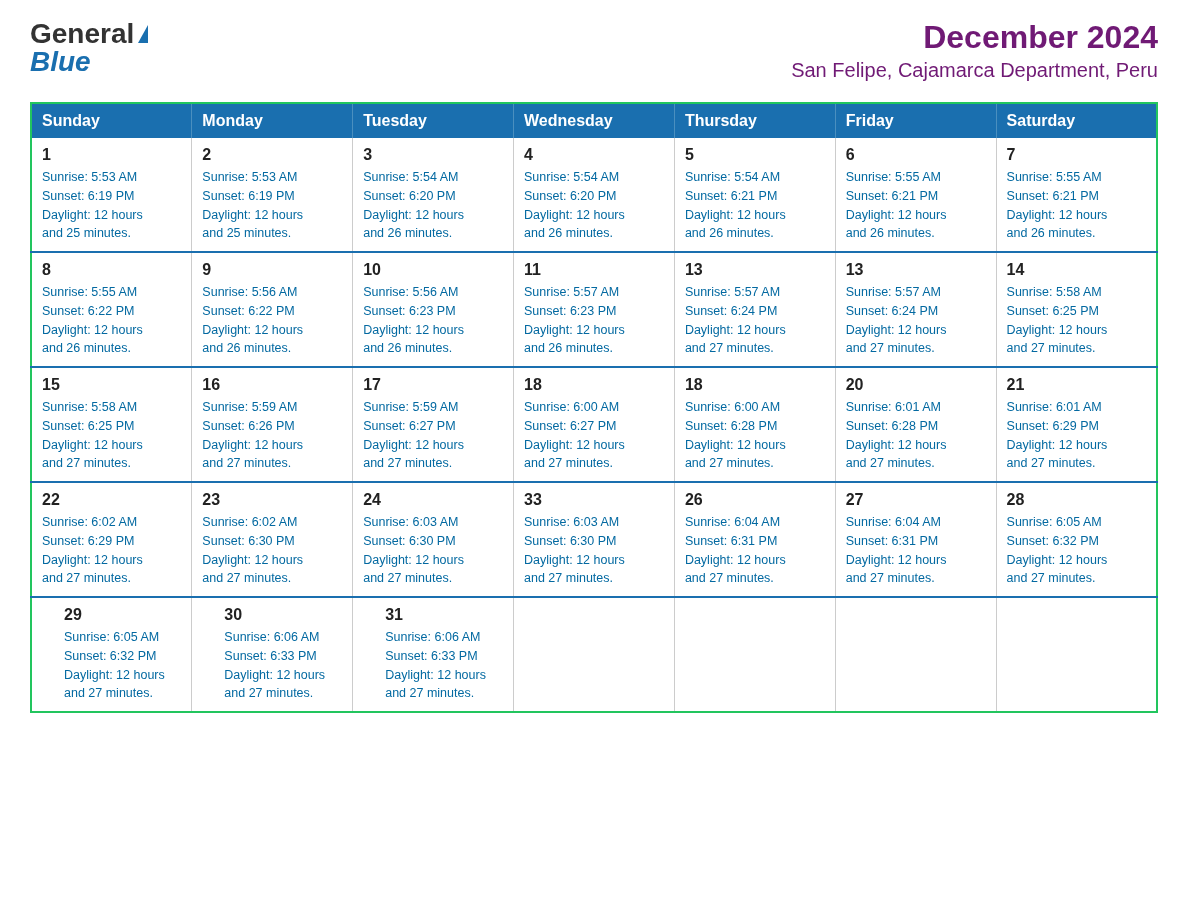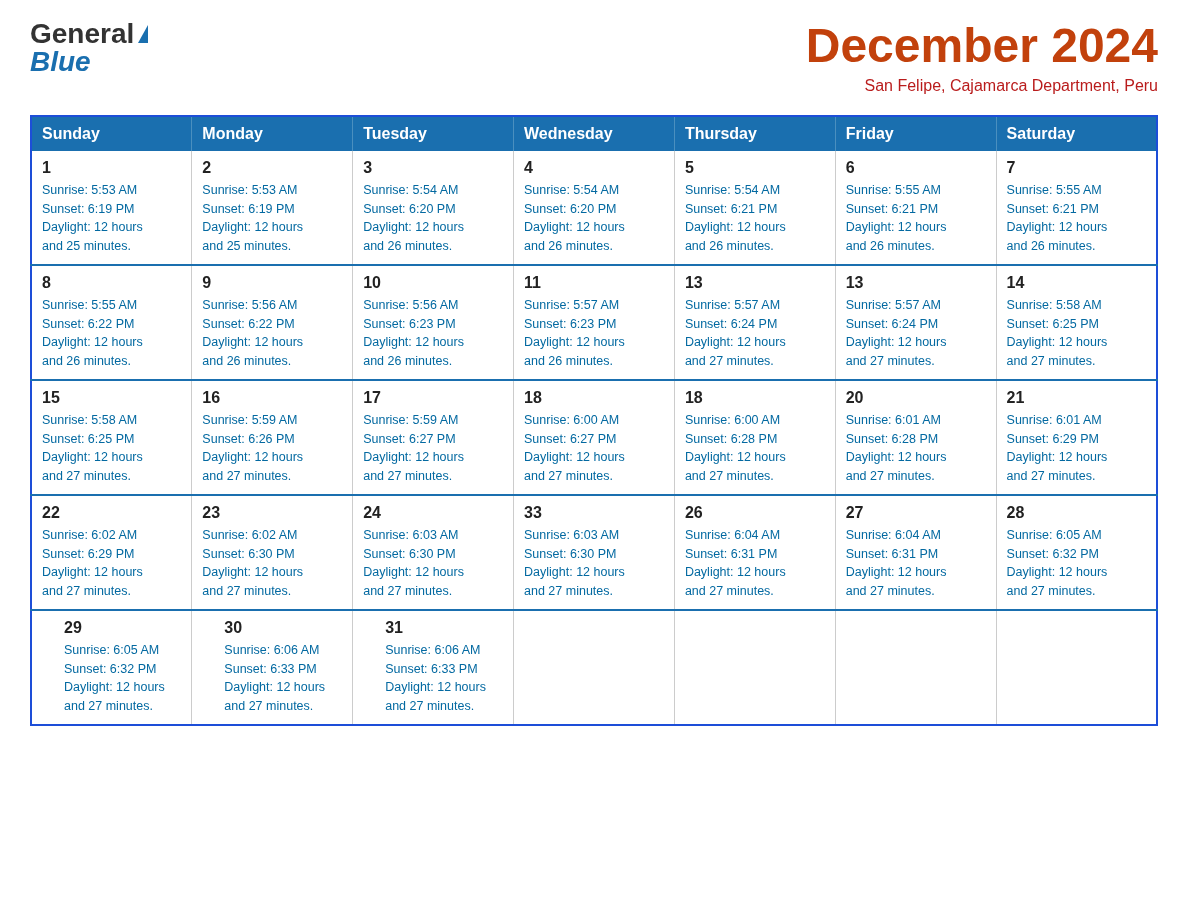--- a/index.html
+++ b/index.html
@@ -35,36 +35,36 @@
       font-style: italic;
     }
     .logo-row {
       display: flex;
       align-items: center;
     }
     .title-section {
       text-align: right;
     }
     .main-title {
-      font-size: 48px;
-      font-weight: bold;
-      color: #c2410c;
+      font-size: 32px;
+      font-weight: bold;
+      color: #701a75;
       line-height: 1.1;
       text-align: right;
     }
     .subtitle {
-      font-size: 16px;
-      color: #b91c1c;
+      font-size: 20px;
+      color: #701a75;
       margin-top: 4px;
       margin-left: 48px;
     }
     .calendar {
       width: 100%;
       border-collapse: collapse;
-      border: 2px solid #1d4ed8;
+      border: 2px solid #22c55e;
     }
     .calendar th {
       background-color: #1a6faf;
       color: #fff;
       text-align: left;
       padding: 8px 10px;
       font-size: 16px;
       font-weight: bold;
       border-right: 1px solid #4a8fbf;
     }

